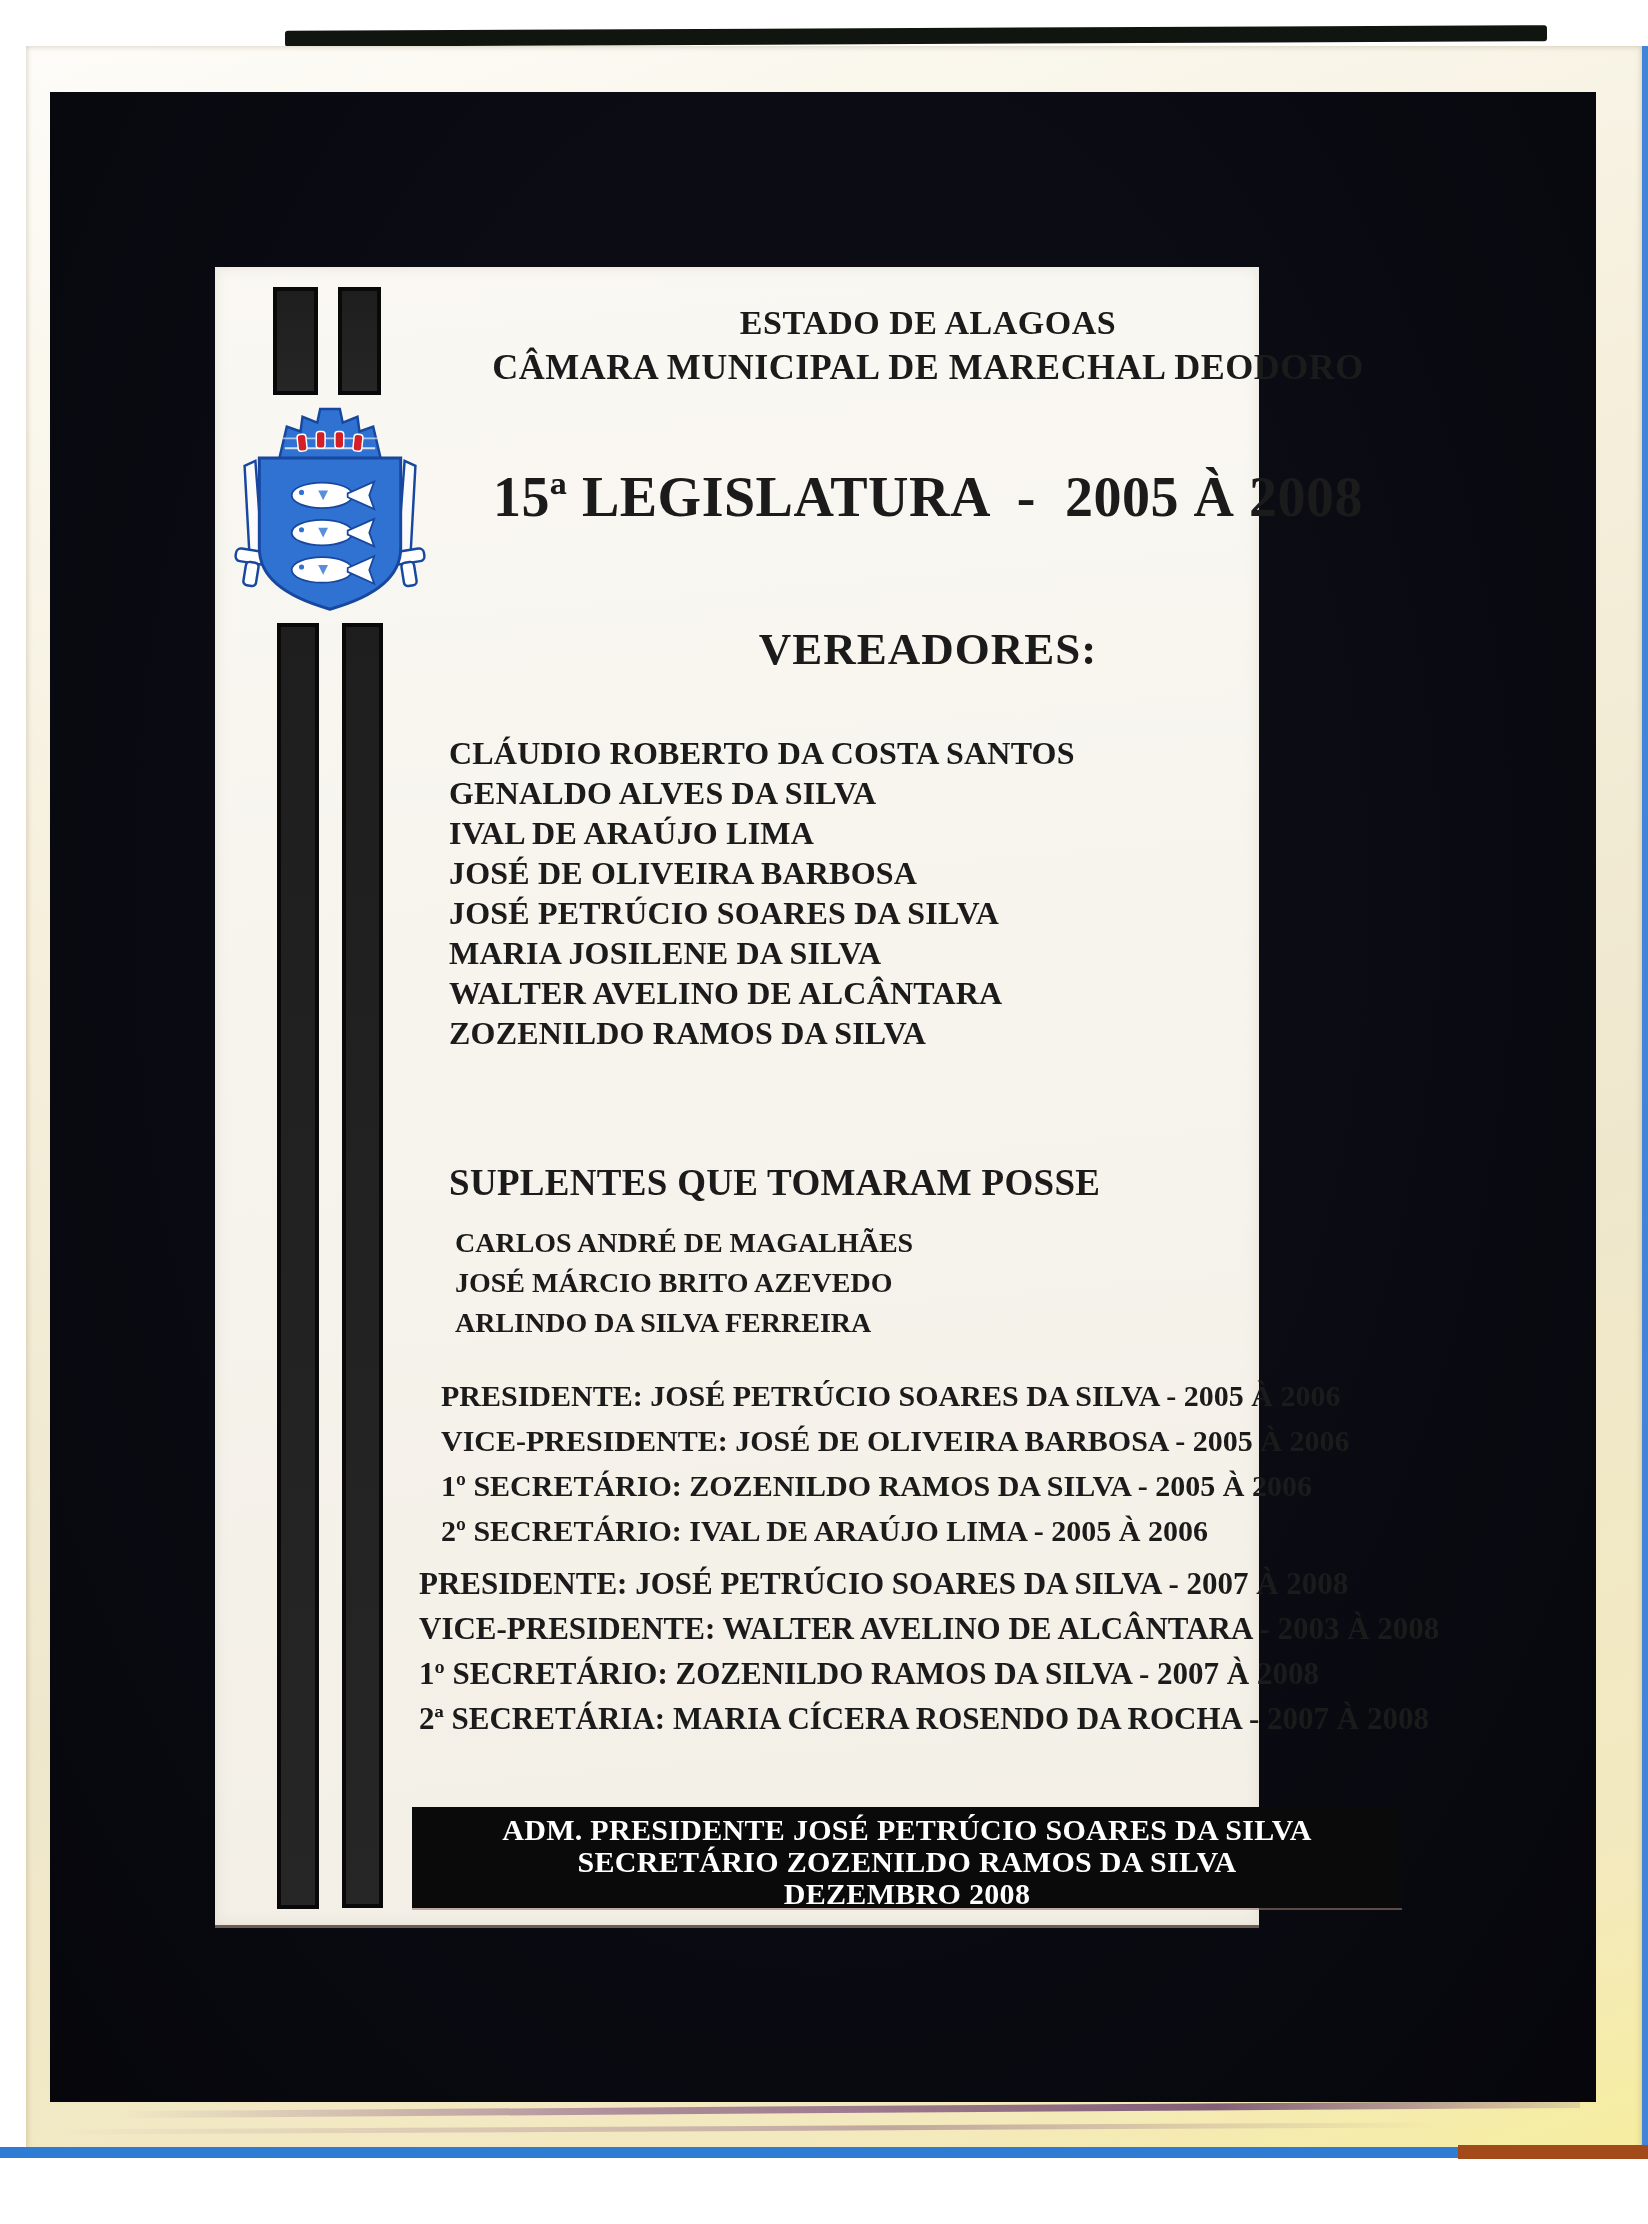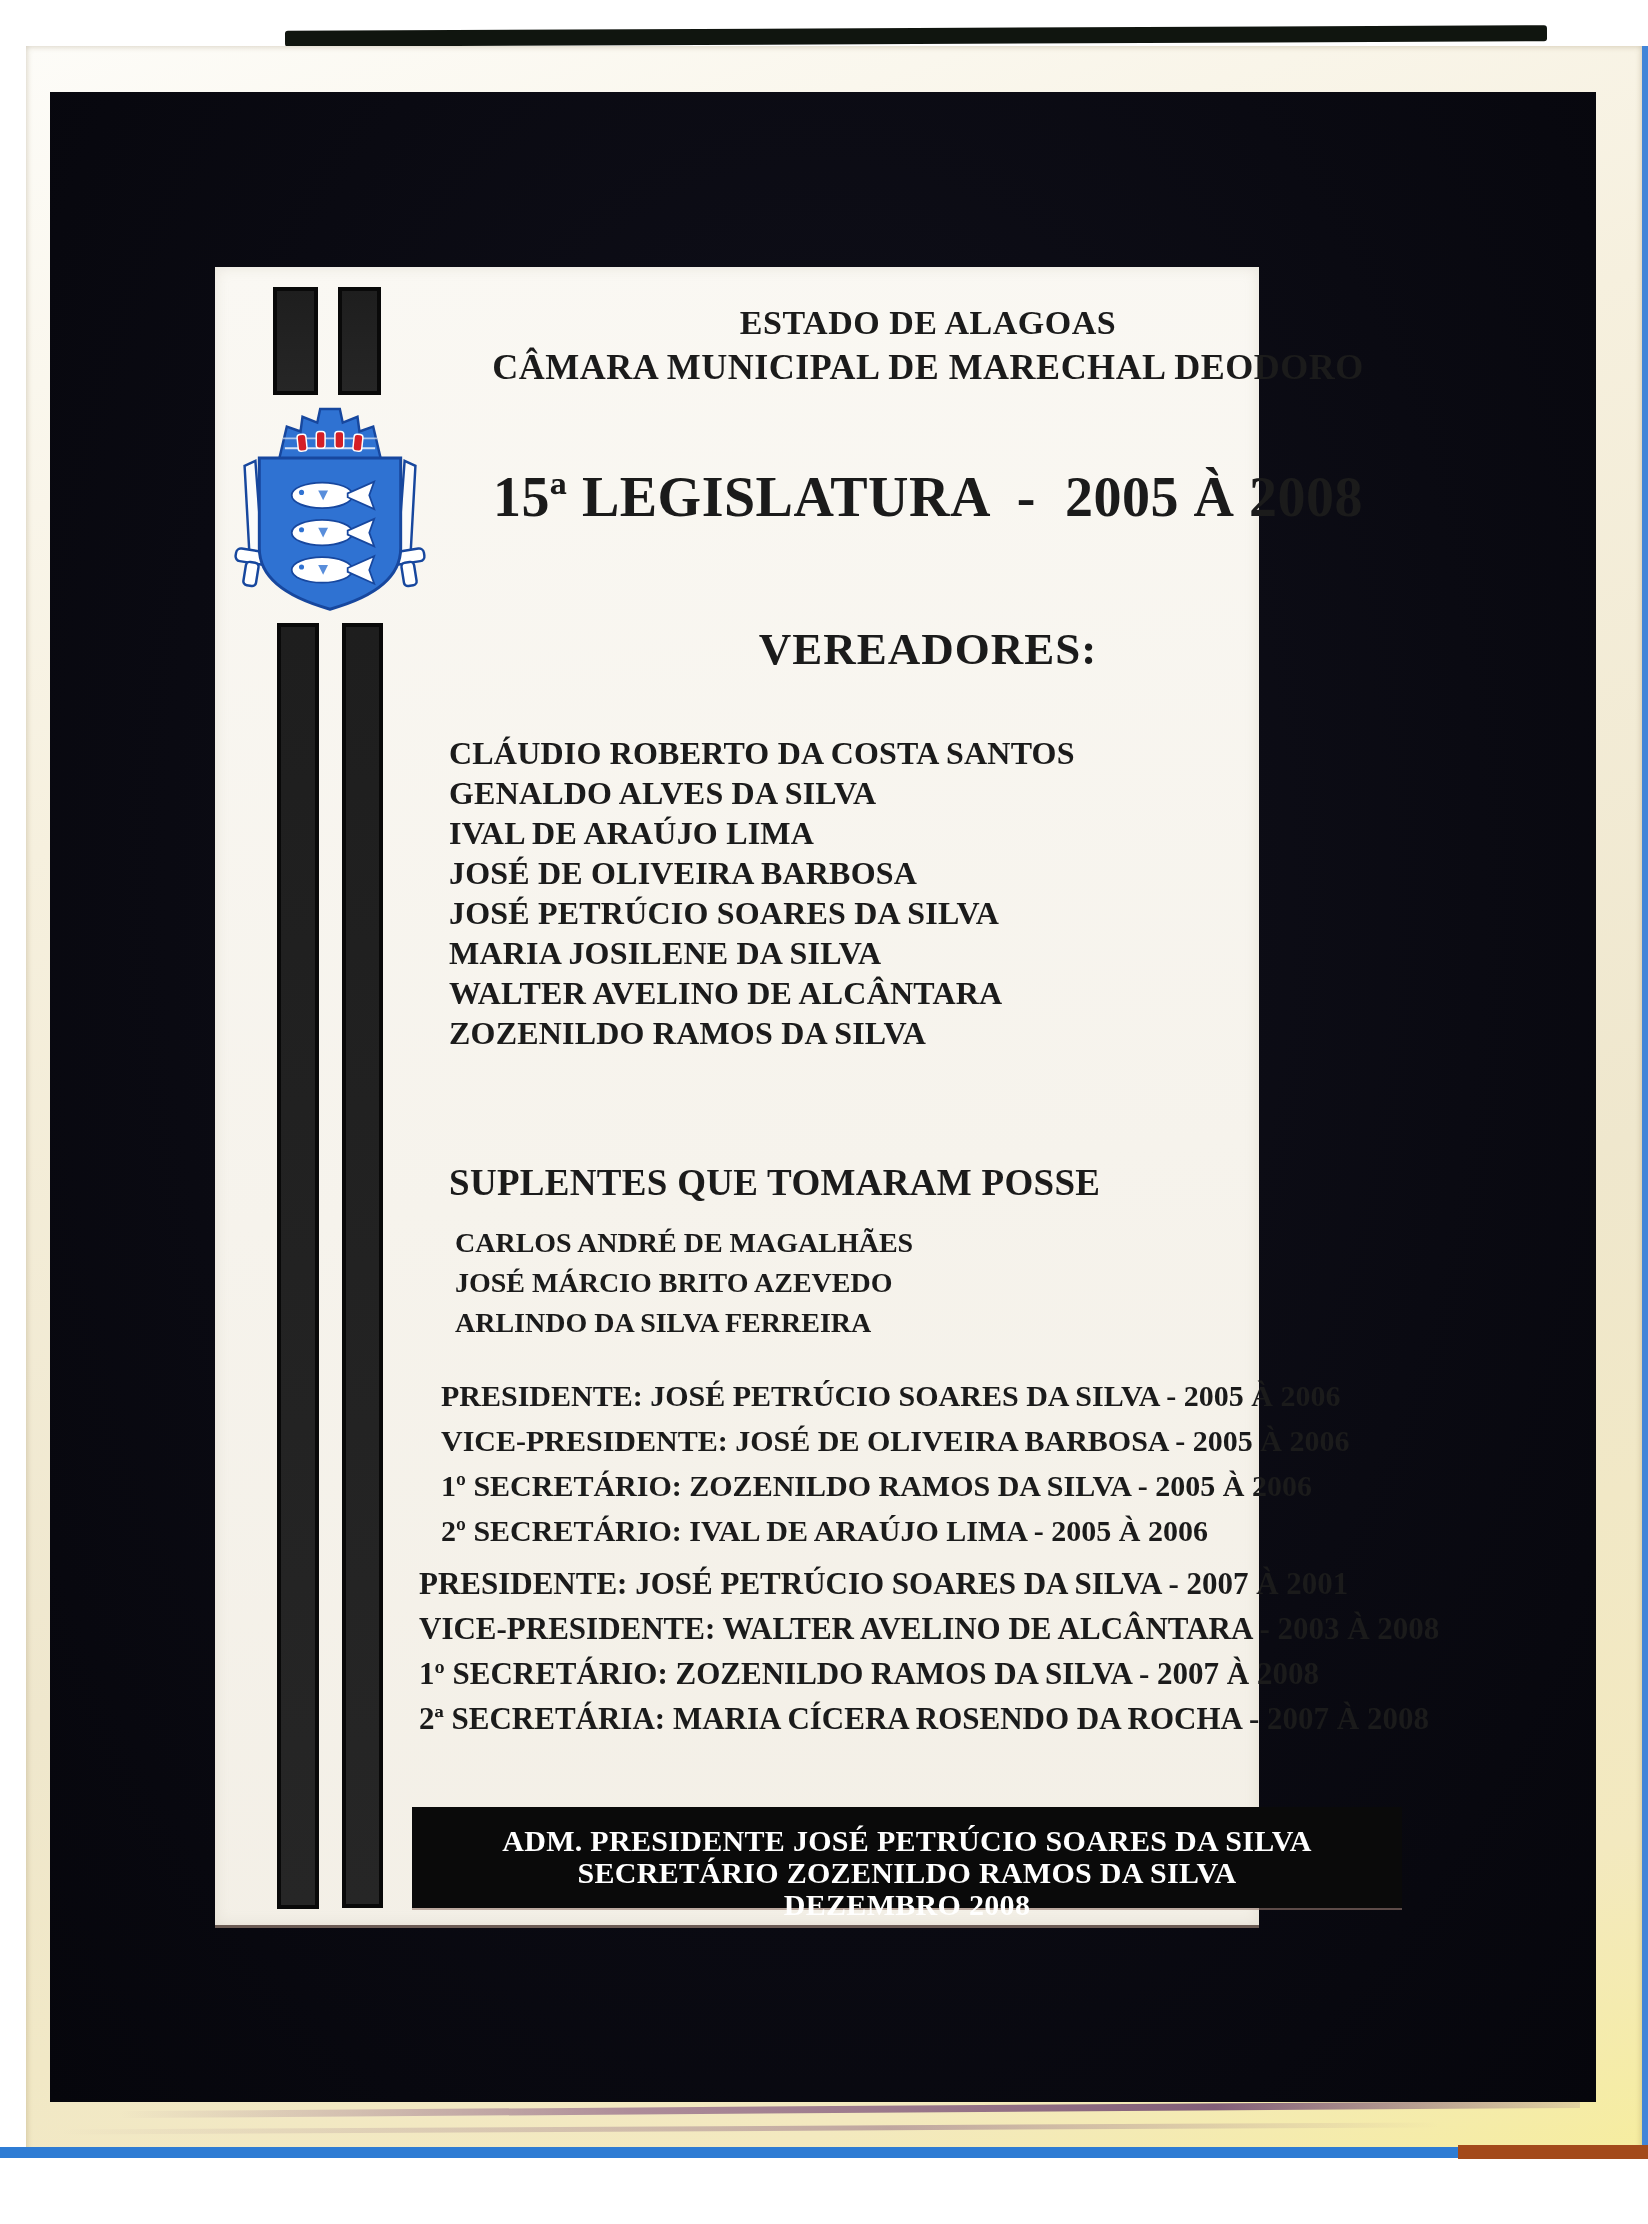--- a/index.html
+++ b/index.html
@@ -47,21 +47,21 @@
   .vheading{top:356px;font-weight:bold;font-size:45px;letter-spacing:1px;}
   .left-col{position:absolute;font-weight:bold;white-space:nowrap;}
   .names{left:234px;top:466px;font-size:32px;line-height:40px;letter-spacing:.2px;}
   .sheading{left:234px;top:894px;font-size:37px;letter-spacing:.3px;}
   .snames{left:240px;top:956px;font-size:28px;line-height:40px;}
   .board1{left:226px;top:1106px;font-size:30px;line-height:45px;}
   .board2{left:204px;top:1294px;font-size:31px;line-height:45px;}
   .banner{
     position:absolute;left:197px;top:1540px;width:990px;height:101px;
     background:#0a0a0a;color:#ffffff;text-align:center;font-weight:bold;
-    font-size:30px;line-height:32px;padding-top:18px;box-sizing:border-box;
+    font-size:30px;line-height:32px;padding-top:7px;box-sizing:border-box;
     box-shadow:0 2px 0 rgba(150,120,110,.6);
     letter-spacing:.3px;
   }
 </style>
 </head>
 <body>
 
 <div>
 
   <div class="artifact top-shadow-strip"></div>
@@ -152,21 +152,21 @@
     </div>
 
     <div class="left-col board1">
       <div>PRESIDENTE: JOSÉ PETRÚCIO SOARES DA SILVA - 2005 À 2006</div>
       <div>VICE-PRESIDENTE: JOSÉ DE OLIVEIRA BARBOSA - 2005 À 2006</div>
       <div>1º SECRETÁRIO: ZOZENILDO RAMOS DA SILVA - 2005 À 2006</div>
       <div>2º SECRETÁRIO: IVAL DE ARAÚJO LIMA - 2005 À 2006</div>
     </div>
 
     <div class="left-col board2">
-      <div>PRESIDENTE: JOSÉ PETRÚCIO SOARES DA SILVA - 2007 À 2001</div>
+      <div>PRESIDENTE: JOSÉ PETRÚCIO SOARES DA SILVA - 2007 À 2008</div>
       <div>VICE-PRESIDENTE: WALTER AVELINO DE ALCÂNTARA - 2003 À 2008</div>
       <div>1º SECRETÁRIO: ZOZENILDO RAMOS DA SILVA - 2007 À 2008</div>
       <div>2ª SECRETÁRIA: MARIA CÍCERA ROSENDO DA ROCHA - 2007 À 2008</div>
     </div>
 
     <div class="banner">
       <div>ADM. PRESIDENTE JOSÉ PETRÚCIO SOARES DA SILVA</div>
       <div>SECRETÁRIO ZOZENILDO RAMOS DA SILVA</div>
       <div>DEZEMBRO 2008</div>
     </div>

